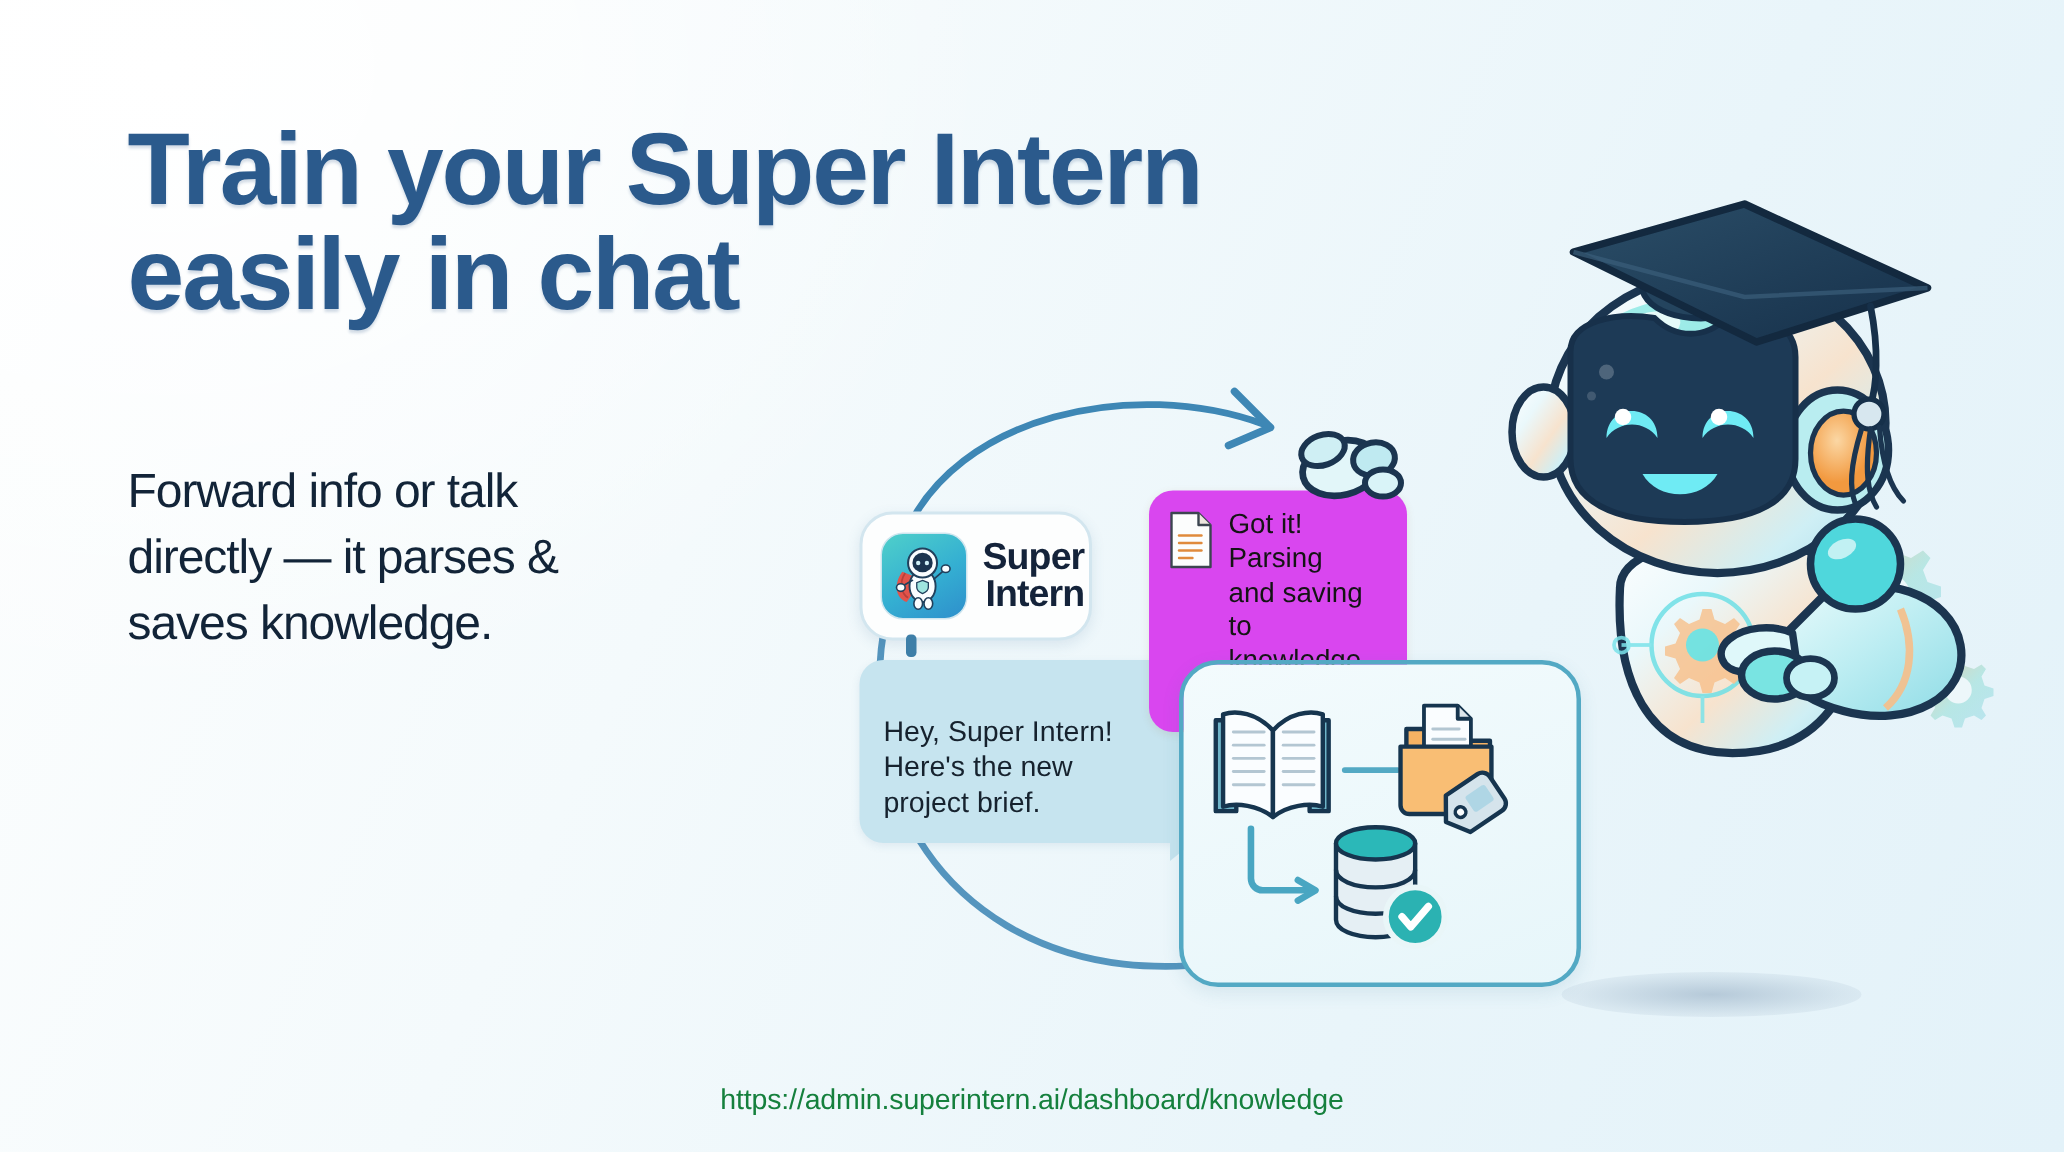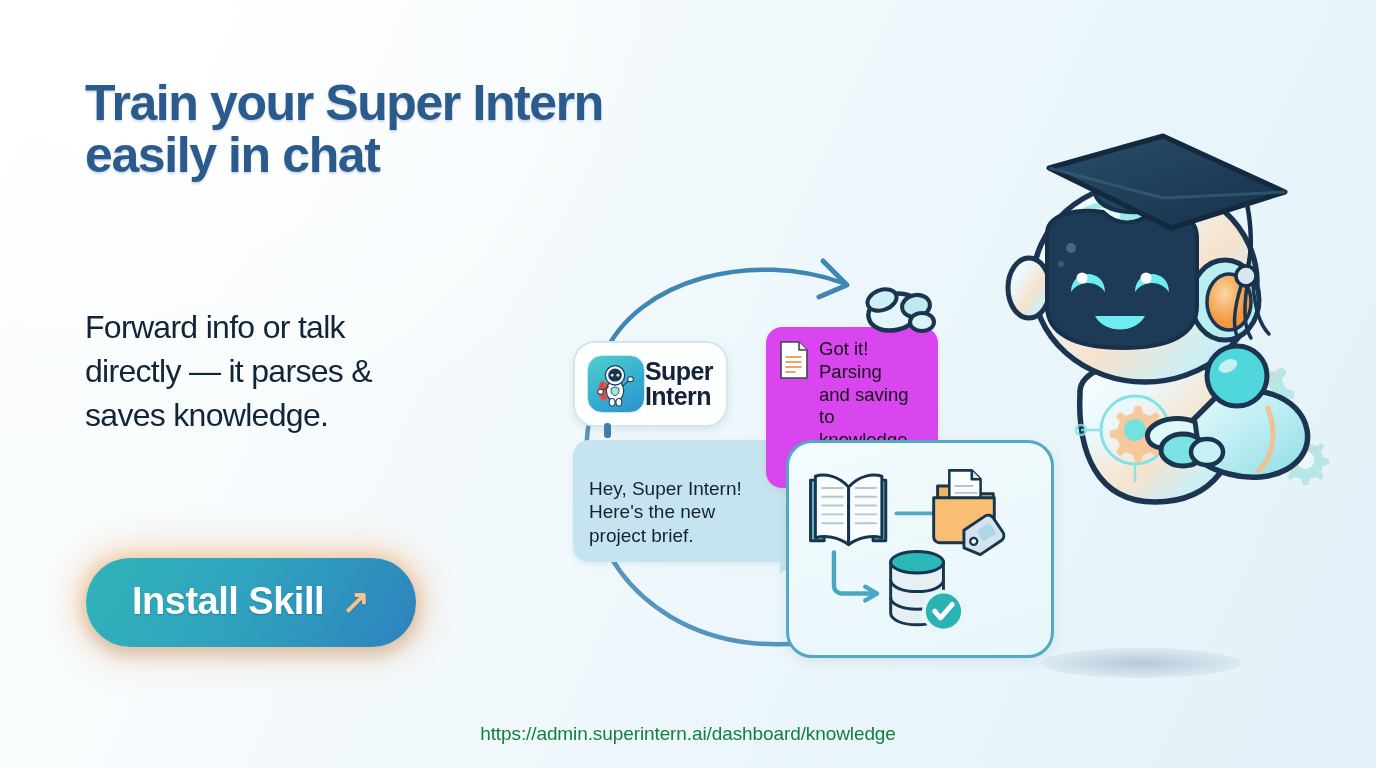--- a/index.html
+++ b/index.html
@@ -9,21 +9,21 @@
     background:
       radial-gradient(ellipse 900px 700px at 8% 6%, #ffffff 0%, rgba(255,255,255,0) 62%),
       linear-gradient(115deg, #fdfefe 0%, #f4fafc 36%, #e9f5fa 70%, #e3f2f9 100%);
     position:relative;
   }
   .stage { position:absolute; inset:0; }
 
   
   .copy { position:absolute; left:85px; top:78px; width:940px; }
   .headline {
-    font-size:50px; font-weight:bold; line-height:1.03;
+    font-size:68px; font-weight:bold; line-height:1.03;
     color:#2B5A8C; letter-spacing:-1.4px;
     text-shadow:0 2px 2px rgba(40,80,130,.20);
     white-space:pre-line;
   }
   .subhead {
     position:absolute; left:85px; top:305px; width:500px;
     font-size:32px; line-height:1.38; color:#122438; letter-spacing:-0.7px;
     white-space:pre-line;
   }
 
@@ -52,22 +52,23 @@
     font-size:19px; color:#15803d; letter-spacing:-0.1px;
   }
 
   
   .flow { position:absolute; left:575px; top:245px; width:520px; height:430px; }
 
   
   .namecard {
     position:absolute; left:573px; top:341px; width:155px; height:86px;
     background:#fdfefe; border:2.5px solid #d3e6ef; border-radius:22px;
-    display:flex; align-items:center; padding:0 12px;
+    display:flex; align-items:center; gap:10px; padding:0 12px;
     box-shadow:0 3px 9px rgba(60,110,150,.13);
+    text-align:right;
   }
   .namecard::after{
     content:""; position:absolute; left:29px; bottom:-13px;
     width:7px; height:15px; background:#3E7FA8; border-radius:3px;
   }
   .avatar {
     width:58px; height:58px; border-radius:15px; flex:none; position:relative;
     background:linear-gradient(150deg,#4FD0CA 0%, #34AFD2 55%, #2E8FCC 100%);
     border:1.5px solid #cfe6ef; overflow:hidden;
   }
@@ -126,26 +127,20 @@
 
   <div class="copy">
     <div class="headline">Train your Super Intern
 easily in chat</div>
   </div>
 
   <div class="subhead">Forward info or talk
 directly — it parses &amp;
 saves knowledge.</div>
 
-  <div class="cta-wrap">
-    <button class="cta">
-      <span class="cta-label">Install Skill</span>
-      <span class="cta-arrow">↗</span>
-    </button>
-  </div>
 
   <svg class="flow" viewBox="0 0 520 430">
 
     <path d="M30 115 C -6 210, 6 318, 96 372 C 150 404, 205 400, 232 398" fill="none" stroke="#4C8FBB" stroke-width="4.5" stroke-linecap="round" opacity=".95"></path>
 
     <path d="M28 112 C 62 32, 180 6, 268 38" fill="none" stroke="#3E87B5" stroke-width="4.5" stroke-linecap="round"></path>
     <path d="M248 16 L272 40 L244 52" fill="none" stroke="#3E87B5" stroke-width="5" stroke-linecap="round" stroke-linejoin="round"></path>
   </svg>
 
   <div class="namecard">

